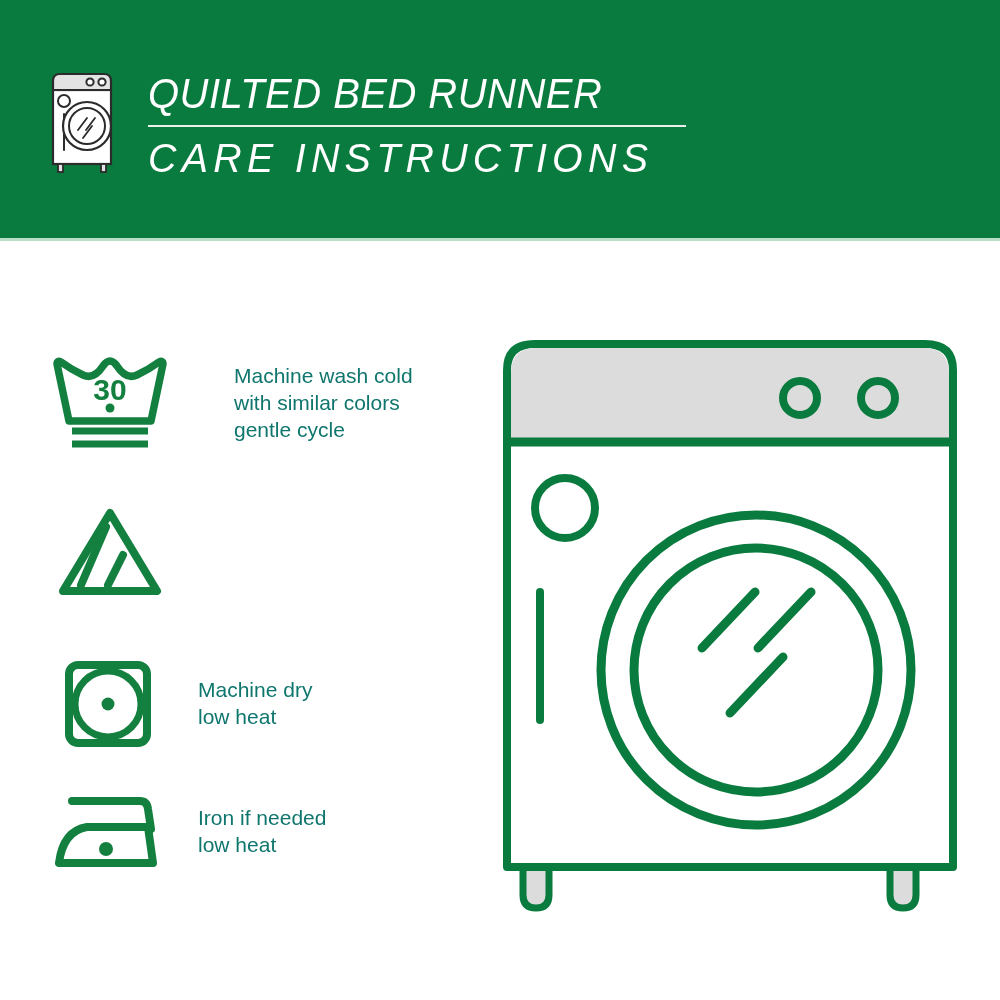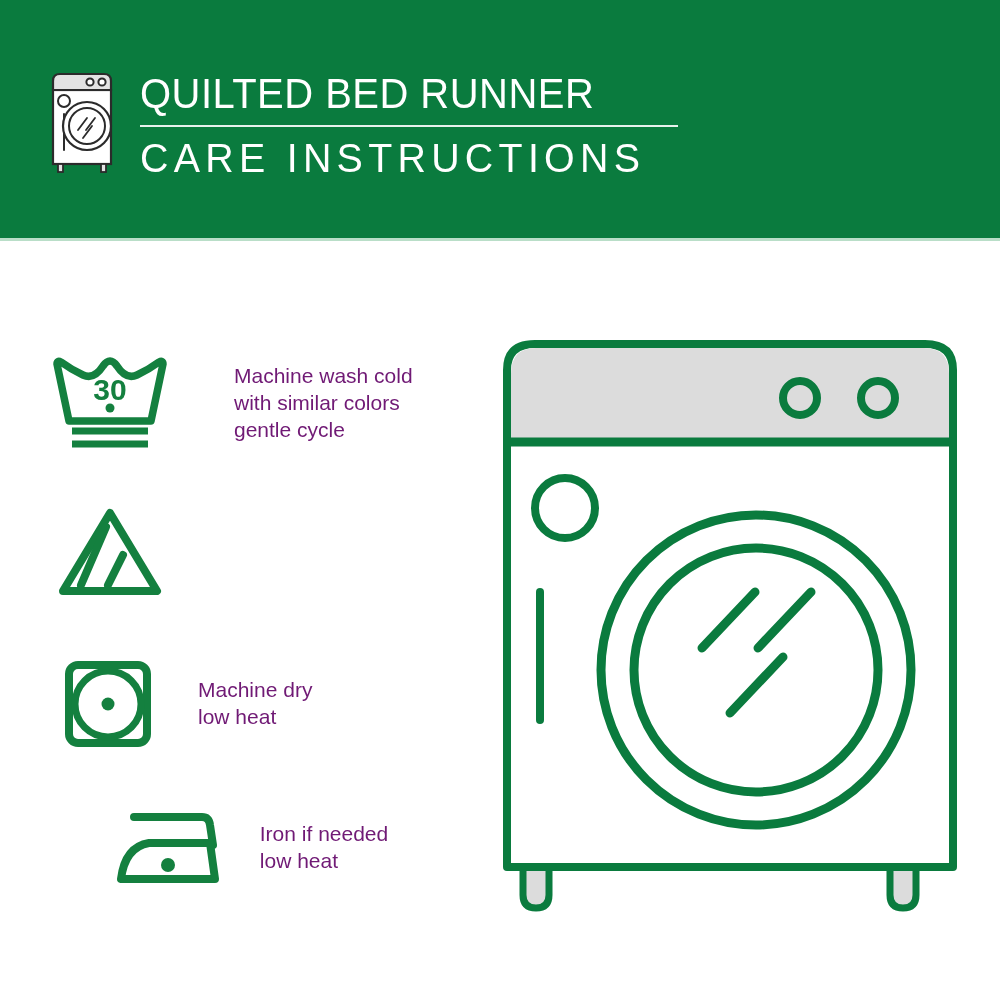--- a/index.html
+++ b/index.html
@@ -39,23 +39,24 @@
   }
   #logo-mark {
     position: absolute;
     left: 45px;
     top: 68px;
     width: 82px;
     height: 105px;
   }
   #header-text {
     position: absolute;
-    left: 140px;
+    left: 148px;
     top: 70px;
     width: 700px;
+    font-style: italic;
   }
   #title-main {
     color: #ffffff;
     font-size: 43px;
     line-height: 46px;
     letter-spacing: 0.5px;
     font-weight: 400;
     white-space: nowrap;
     transform: scaleX(0.93);
     transform-origin: left center;
@@ -94,21 +95,21 @@
   .care-symbol {
     width: 120px;
     height: 105px;
     flex: 0 0 120px;
     display: flex;
     align-items: center;
     justify-content: flex-start;
   }
   .care-text {
     margin-left: 28px;
-    color: #701a75;
+    color: #0f766e;
     font-size: 21px;
     line-height: 27px;
     font-weight: 400;
     white-space: pre-line;
   }
 
   
   #machine-illustration {
     position: absolute;
     left: 490px;
@@ -196,21 +197,21 @@
         <svg viewBox="0 0 120 104" width="120" height="104">
           <rect x="19" y="14" width="78" height="78" rx="9" ry="9" fill="none" stroke="#14803f" stroke-width="8"></rect>
           <circle cx="58" cy="53" r="33" fill="none" stroke="#14803f" stroke-width="7"></circle>
           <circle cx="58" cy="53" r="6.5" fill="#14803f"></circle>
         </svg>
       </div>
       <div class="care-text">Machine dry
 low heat</div>
     </div>
 
-    <div class="care-row" style="top:464px;justify-content:center;">
+    <div class="care-row" style="top:448px;">
       <div class="care-symbol">
         <svg viewBox="0 0 120 104" width="120" height="104">
 
           <path d="M22 22 L90 22 Q97 22 98 30 L101 50" fill="none" stroke="#14803f" stroke-width="8" stroke-linecap="round" stroke-linejoin="round"></path>
 
           <path d="M98 48 L37 48 Q13 52 9 84 L103 84 Z" fill="none" stroke="#14803f" stroke-width="8" stroke-linejoin="round" stroke-linecap="round"></path>
 
           <circle cx="56" cy="70" r="7" fill="#14803f"></circle>
         </svg>
       </div>

